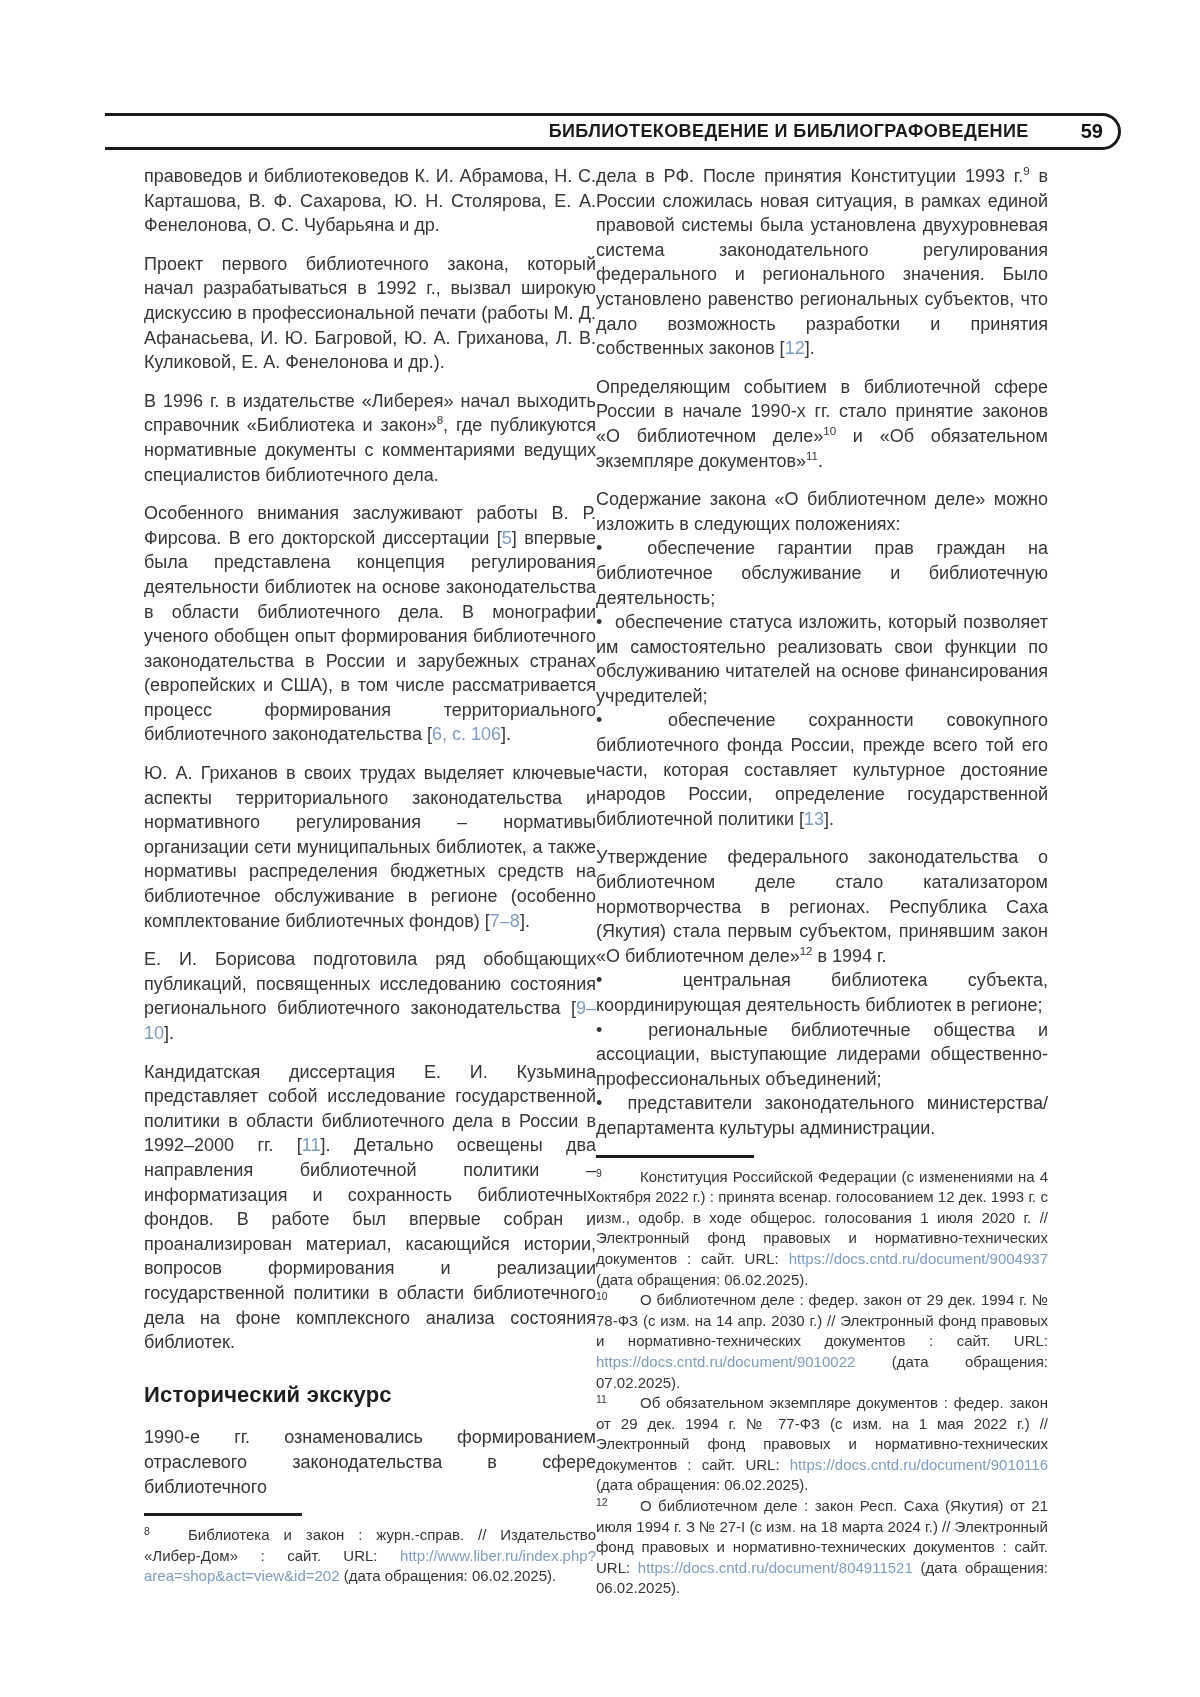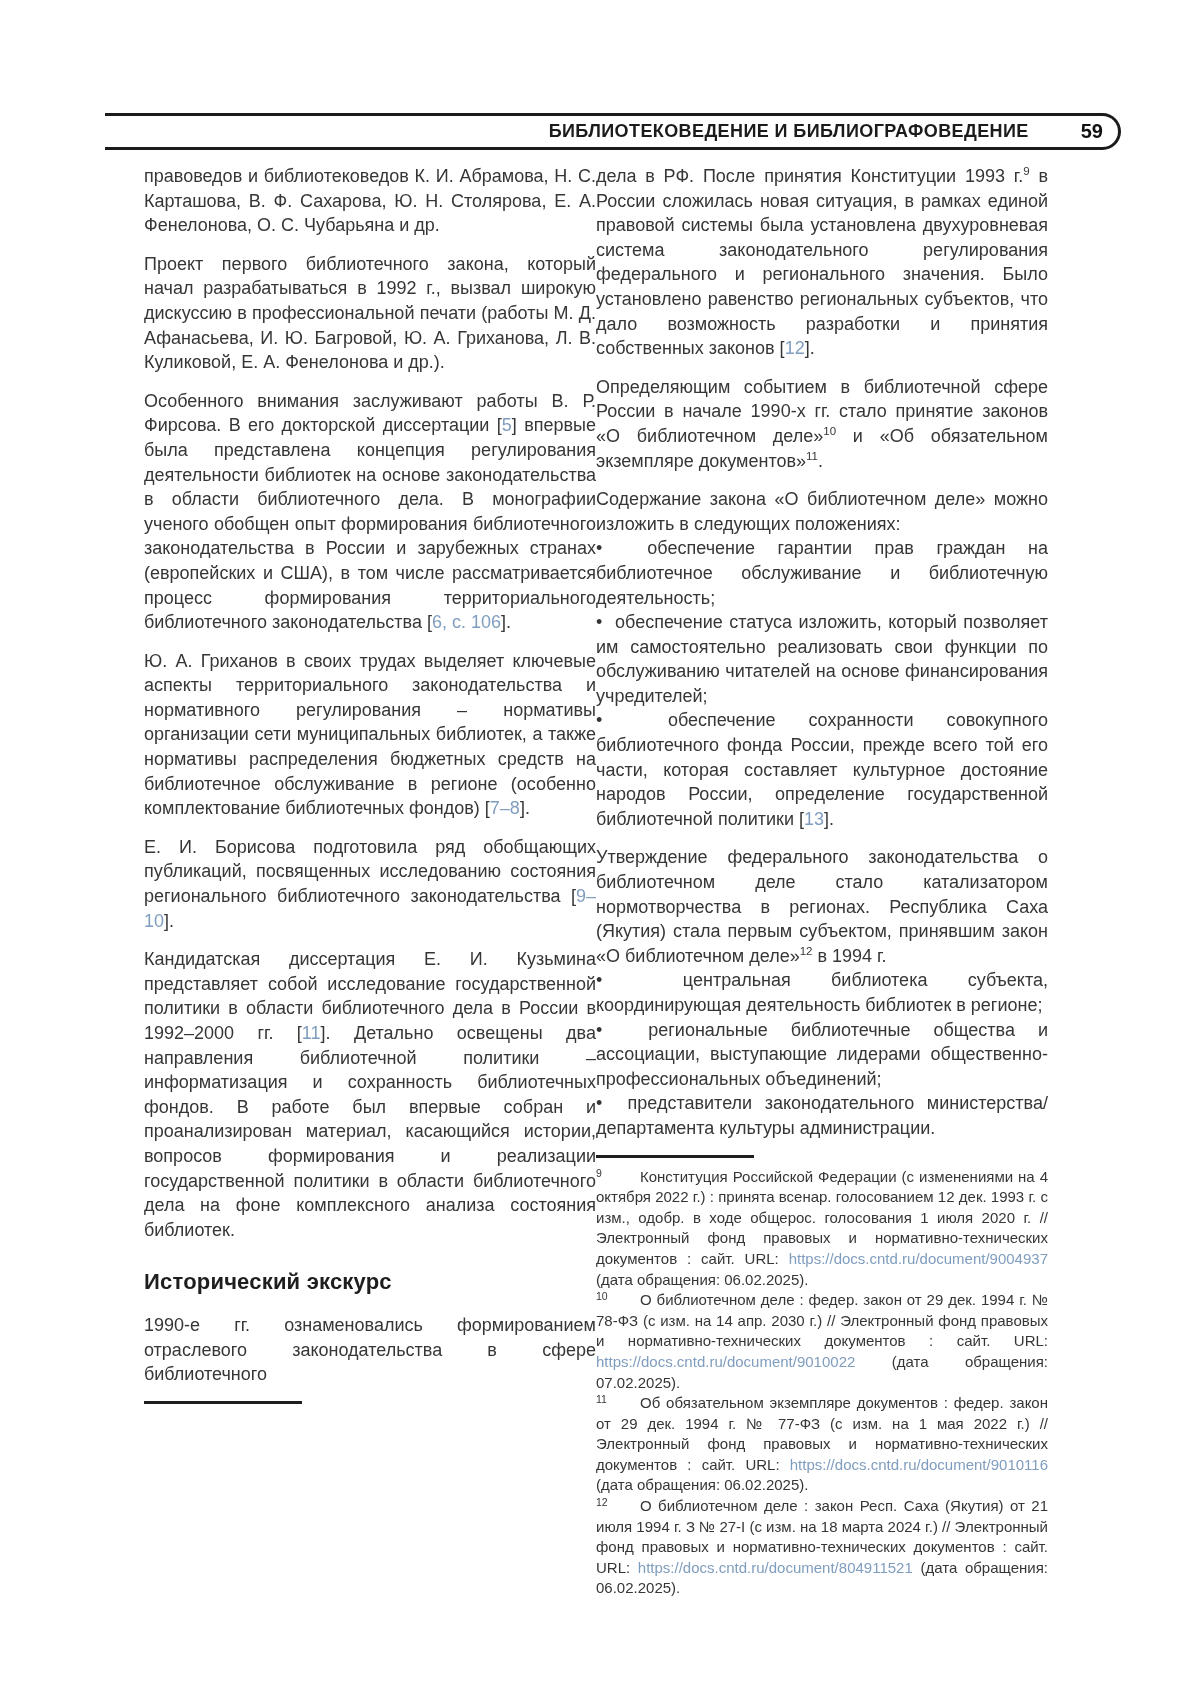--- a/index.html
+++ b/index.html
@@ -64,28 +64,32 @@
 
   <div class="header-band">
     <span class="header-title">БИБЛИОТЕКОВЕДЕНИЕ И БИБЛИОГРАФОВЕДЕНИЕ</span>
     <span class="header-page-num">59</span>
   </div>
 
   <div class="col col-left">
     <div class="body-blocks">
         <p class="para"><span>правоведов и библиотековедов К. И. Абрамова, Н. С. Карташова, В. Ф. Сахарова, Ю. Н. Столярова, Е. А. Фенелонова, О. С. Чубарьяна и др.</span></p>
         <p class="para"><span>Проект первого библиотечного закона, который начал разрабатываться в 1992 г., вызвал широкую дискуссию в профессиональной печати (работы М. Д. Афанасьева, И. Ю. Багровой, Ю. А. Гриханова, Л. В. Куликовой, Е. А. Фенелонова и др.).</span></p>
+        <p class="para"><span>В 1996 г. в издательстве «Либерея» начал выходить справочник «Библиотека и закон»</span><sup class="fnmark">8</sup><span>, где публикуются нормативные документы с комментариями ведущих специалистов библиотечного дела.</span></p>
         <p class="para"><span>Особенного внимания заслуживают работы В. Р. Фирсова. В его докторской диссертации [</span><a class="ref-link">5</a><span>] впервые была представлена концепция регулирования деятельности библиотек на основе законодательства в области библиотечного дела. В монографии ученого обобщен опыт формирования библиотечного законодательства в России и зарубежных странах (европейских и США), в том числе рассматривается процесс формирования территориального библиотечного законодательства [</span><a class="ref-link">6, с. 106</a><span>].</span></p>
         <p class="para"><span>Ю. А. Гриханов в своих трудах выделяет ключевые аспекты территориального законодательства и нормативного регулирования – нормативы организации сети муниципальных библиотек, а также нормативы распределения бюджетных средств на библиотечное обслуживание в регионе (особенно комплектование библиотечных фондов) [</span><a class="ref-link">7–8</a><span>].</span></p>
         <p class="para"><span>Е. И. Борисова подготовила ряд обобщающих публикаций, посвященных исследованию состояния регионального библиотечного законодательства [</span><a class="ref-link">9–10</a><span>].</span></p>
         <p class="para"><span>Кандидатская диссертация Е. И. Кузьмина представляет собой исследование государственной политики в области библиотечного дела в России в 1992–2000 гг. [</span><a class="ref-link">11</a><span>]. Детально освещены два направления библиотечной политики – информатизация и сохранность библиотечных фондов. В работе был впервые собран и проанализирован материал, касающийся истории, вопросов формирования и реализации государственной политики в области библиотечного дела на фоне комплексного анализа состояния библиотек.</span></p>
         <h2 class="section-heading"><span>Исторический экскурс</span></h2>
         <p class="para"><span>1990-е гг. ознаменовались формированием отраслевого законодательства в сфере библиотечного</span></p>
       </div>
     <div class="fn-sep"></div>
+    <div class="footnotes">
+        <p class="footnote"><span class="fn-num">8</span><span>Библиотека и закон : журн.-справ. // Издательство «Либер-Дом» : сайт. URL: </span><a class="ref-link">http://www.liber.ru/index.php?area=shop&amp;act=view&amp;id=202</a><span> (дата обращения: 06.02.2025).</span></p>
+      </div>
   </div>
 
   <div class="col col-right">
     <div class="body-blocks">
         <p class="para"><span>дела в РФ. После принятия Конституции 1993 г.</span><sup class="fnmark">9</sup><span> в России сложилась новая ситуация, в рамках единой правовой системы была установлена двухуровневая система законодательного регулирования федерального и регионального значения. Было установлено равенство региональных субъектов, что дало возможность разработки и принятия собственных законов [</span><a class="ref-link">12</a><span>].</span></p>
         <p class="para"><span>Определяющим событием в библиотечной сфере России в начале 1990-х гг. стало принятие законов «О библиотечном деле»</span><sup class="fnmark">10</sup><span> и «Об обязательном экземпляре документов»</span><sup class="fnmark">11</sup><span>.</span></p>
         <p class="para"><span>Содержание закона «О библиотечном деле» можно изложить в следующих положениях:</span></p>
         <p class="para bullet"><span class="bullet-glyph">•&nbsp;&nbsp;</span><span>обеспечение гарантии прав граждан на библиотечное обслуживание и библиотечную деятельность;</span></p>
         <p class="para bullet"><span class="bullet-glyph">•&nbsp;&nbsp;</span><span>обеспечение статуса изложить, который позволяет им самостоятельно реализовать свои функции по обслуживанию читателей на основе финансирования учредителей;</span></p>
         <p class="para bullet"><span class="bullet-glyph">•&nbsp;&nbsp;</span><span>обеспечение сохранности совокупного библиотечного фонда России, прежде всего той его части, которая составляет культурное достояние народов России, определение государственной библиотечной политики [</span><a class="ref-link">13</a><span>].</span></p>

